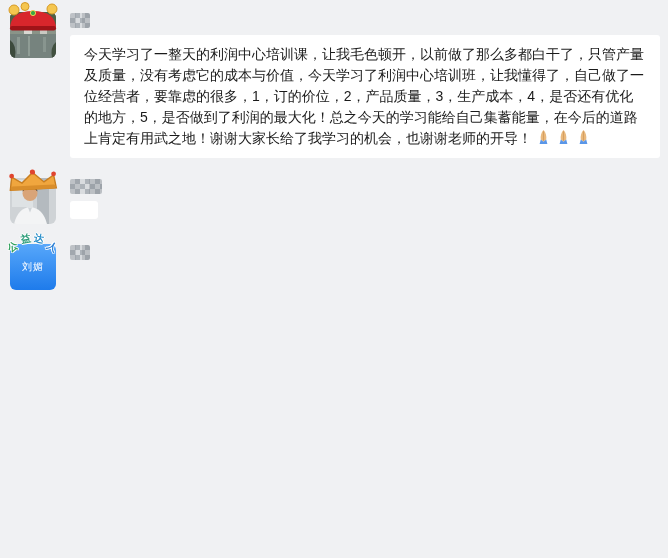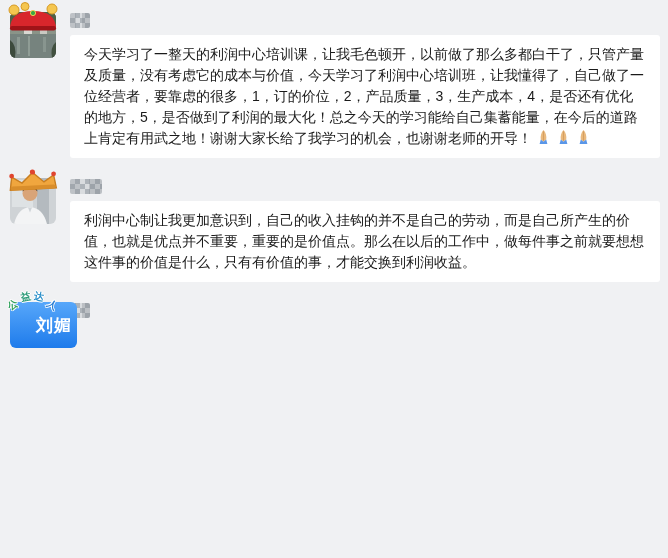--- a/index.html
+++ b/index.html
@@ -9,21 +9,21 @@
     font-family:"Liberation Sans","DejaVu Sans",sans-serif;
   }
   .chat{padding:12px 8px 0 10px;}
   .msg{display:flex;align-items:flex-start;margin-bottom:20px;}
   .avatar-wrap{position:relative;width:46px;height:46px;flex:none;}
   .avatar{width:46px;height:46px;border-radius:6px;overflow:hidden;display:block;}
   .avatar svg{display:block;}
   .avatar.text-avatar{
     background:linear-gradient(180deg,#57A7FA 0%,#1E7BEB 100%);
     display:flex;align-items:center;justify-content:center;
-    color:#fff;font-size:17px;font-weight:700;letter-spacing:1px;padding-left:21px;
+    color:#fff;font-size:10px;font-weight:400;letter-spacing:1px;
   }
   .deco{position:absolute;pointer-events:none;}
   .deco.hat{top:-10px;left:-6px;}
   .deco.crown{top:-9px;left:-5px;transform:rotate(-3deg);}
   .badge-arc{position:absolute;top:-13px;left:-4px;width:56px;height:22px;font-size:10px;font-weight:bold;}
   .badge-arc span{
     position:absolute;
     text-shadow:-1px 0 0 #fff,1px 0 0 #fff,0 -1px 0 #fff,0 1px 0 #fff;
   }
   .badge-arc .b0{left:2px;top:9px;transform:rotate(-32deg);color:#2FA05A;}
@@ -123,21 +123,20 @@
           <rect x="5.5" y="16.5" width="45" height="4" rx="2" fill="#D98E2B"></rect>
           <circle cx="7" cy="6" r="2.4" fill="#E0452F"></circle>
           <circle cx="28" cy="3" r="2.6" fill="#E0452F"></circle>
           <circle cx="49" cy="6" r="2.4" fill="#E0452F"></circle>
         </svg>
       </span>
     </div>
     <div class="content">
       <div class="username mosaic w32"></div>
       <div class="bubble">
-        <div class="para">利润中心制让我更加意识到，自己的收入挂钩的并不是自己的劳动，而是自己所产生的价值，也就是优点并不重要，重要的是价值点。那么在以后的工作中，做每件事之前就要想想这件事的价值是什么，只有有价值的事，才能交换到利润收益。</div>
       </div>
     </div>
   </div>
 
   <div class="msg">
     <div class="avatar-wrap">
       <span class="avatar text-avatar">刘媚</span>
       <span class="badge-arc">
         <span class="b0">公</span>
         <span class="b1">益</span>

